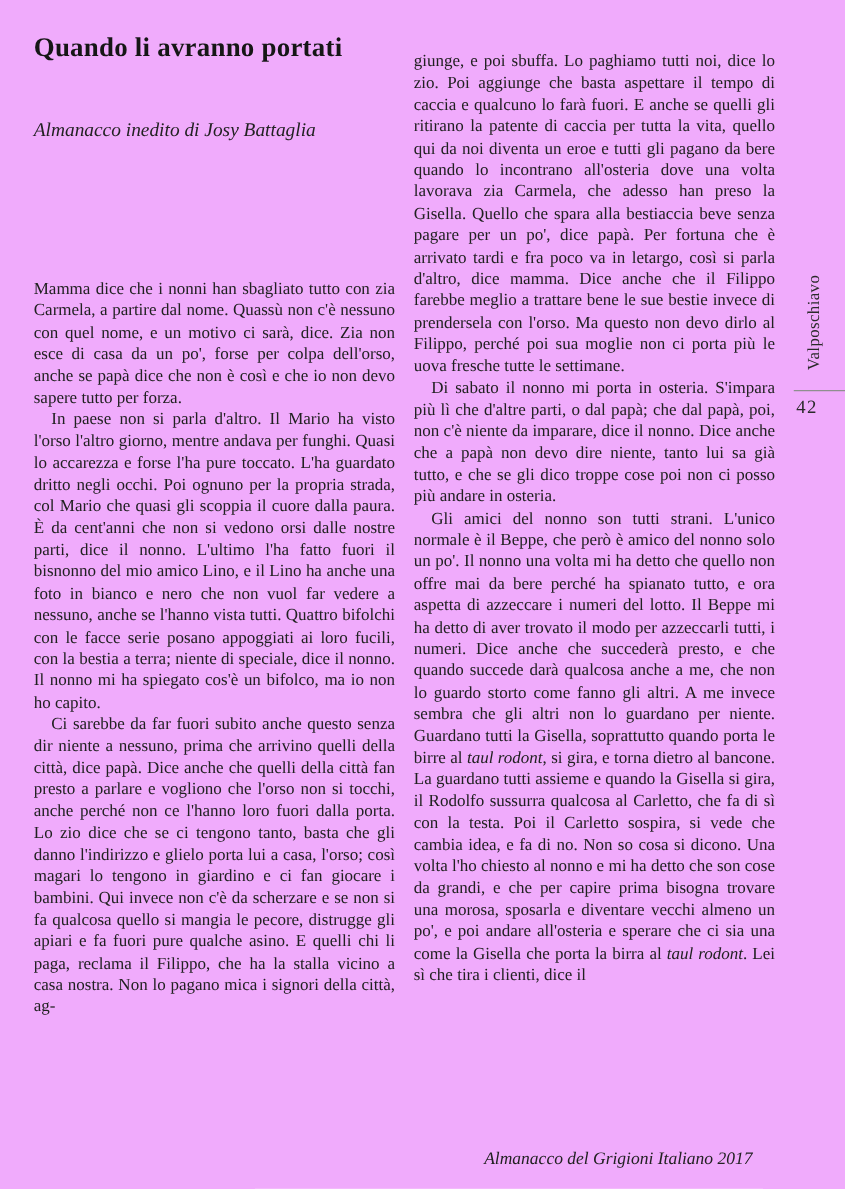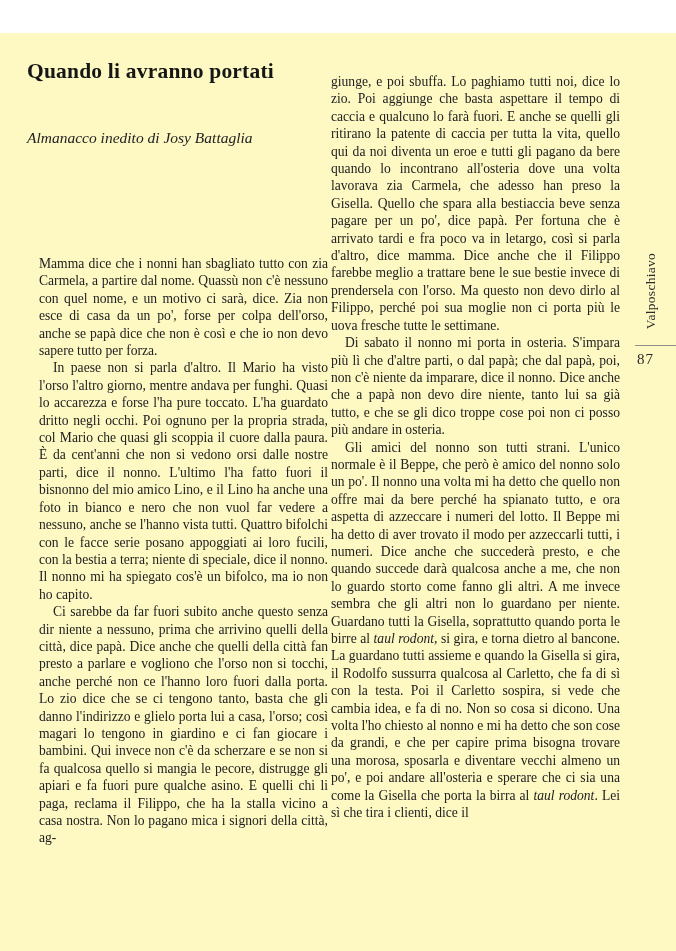--- a/index.html
+++ b/index.html
@@ -4,39 +4,39 @@
 <style>
   html, body { margin: 0; padding: 0; }
   body {
     width: 676px; height: 951px;
     background: #ffffff;
     color: #1e1e1e;
     font-family: "Liberation Serif", serif;
     position: relative;
     overflow: hidden;
   }
-  .page { position: absolute; inset: 0; background: #fef9c3; margin-top: 33px; }
+  .page { position: absolute; inset: 0; background: #f0abfc; }
 
   .title {
     position: absolute; left: 27px; top: 24px; width: 302px;
     font-size: 21.5px; font-weight: bold; line-height: 29px;
     letter-spacing: 0.2px; color: #161616;
   }
   .subtitle {
     position: absolute; left: 27px; top: 96px; width: 302px;
     font-style: italic; font-size: 15.5px; color: #222;
   }
 
   .col {
     position: absolute; width: 289px;
     font-size: 13.6px; line-height: 17.4px;
     text-align: justify; color: #212121;
     hyphens: auto; -webkit-hyphens: auto;
   }
-  .col-left  { left: 39px;  top: 222px; height: 680px; }
+  .col-left  { left: 27px;  top: 222px; height: 680px; }
   .col-right { left: 331px; top: 40px;  height: 878px; font-family: Liberation Serif, serif; }
   .para { margin: 0; }
   .para.indent { text-indent: 14px; }
   .it { font-style: italic; }
 
   .running-head {
     position: absolute; left: 651px; top: 258px;
     transform: translate(-50%, -50%) rotate(-90deg);
     transform-origin: center;
     white-space: nowrap;
@@ -77,17 +77,17 @@
   <div class="col col-right">
       <p class="para"><span>giunge, e poi sbuffa. Lo paghiamo tutti noi, dice lo zio. Poi aggiunge che basta aspettare il tempo di caccia e qualcuno lo farà fuori. E anche se quelli gli ritirano la patente di caccia per tutta la vita, quello qui da noi diventa un eroe e tutti gli pagano da bere quando lo incontrano all'osteria dove una volta lavorava zia Carmela, che adesso han preso la Gisella. Quello che spara alla bestiaccia beve senza pagare per un po', dice papà. Per fortuna che è arrivato tardi e fra poco va in letargo, così si parla d'altro, dice mamma. Dice anche che il Filippo farebbe meglio a trattare bene le sue bestie invece di prendersela con l'orso. Ma questo non devo dirlo al Filippo, perché poi sua moglie non ci porta più le uova fresche tutte le settimane.</span></p>
       <p class="para indent"><span>Di sabato il nonno mi porta in osteria. S'impara più lì che d'altre parti, o dal papà; che dal papà, poi, non c'è niente da imparare, dice il nonno. Dice anche che a papà non devo dire niente, tanto lui sa già tutto, e che se gli dico troppe cose poi non ci posso più andare in osteria.</span></p>
       <p class="para indent"><span>Gli amici del nonno son tutti strani. L'unico normale è il Beppe, che però è amico del nonno solo un po'. Il nonno una volta mi ha detto che quello non offre mai da bere perché ha spianato tutto, e ora aspetta di azzeccare i numeri del lotto. Il Beppe mi ha detto di aver trovato il modo per azzeccarli tutti, i numeri. Dice anche che succederà presto, e che quando succede darà qualcosa anche a me, che non lo guardo storto come fanno gli altri. A me invece sembra che gli altri non lo guardano per niente. Guardano tutti la Gisella, soprattutto quando porta le birre al </span><span class="it">taul rodont</span><span>, si gira, e torna dietro al bancone. La guardano tutti assieme e quando la Gisella si gira, il Rodolfo sussurra qualcosa al Carletto, che fa di sì con la testa. Poi il Carletto sospira, si vede che cambia idea, e fa di no. Non so cosa si dicono. Una volta l'ho chiesto al nonno e mi ha detto che son cose da grandi, e che per capire prima bisogna trovare una morosa, sposarla e diventare vecchi almeno un po', e poi andare all'osteria e sperare che ci sia una come la Gisella che porta la birra al </span><span class="it">taul rodont</span><span>. Lei sì che tira i clienti, dice il</span></p>
     </div>
 
   <div class="running-head">Valposchiavo</div>
 
   <div class="sidebar-rule"></div>
 
-  <div class="page-number">87</div>
+  <div class="page-number">42</div>
 
   <div class="footer">Almanacco del Grigioni Italiano 2017</div>
 
 </div>
 
 </body></html>

